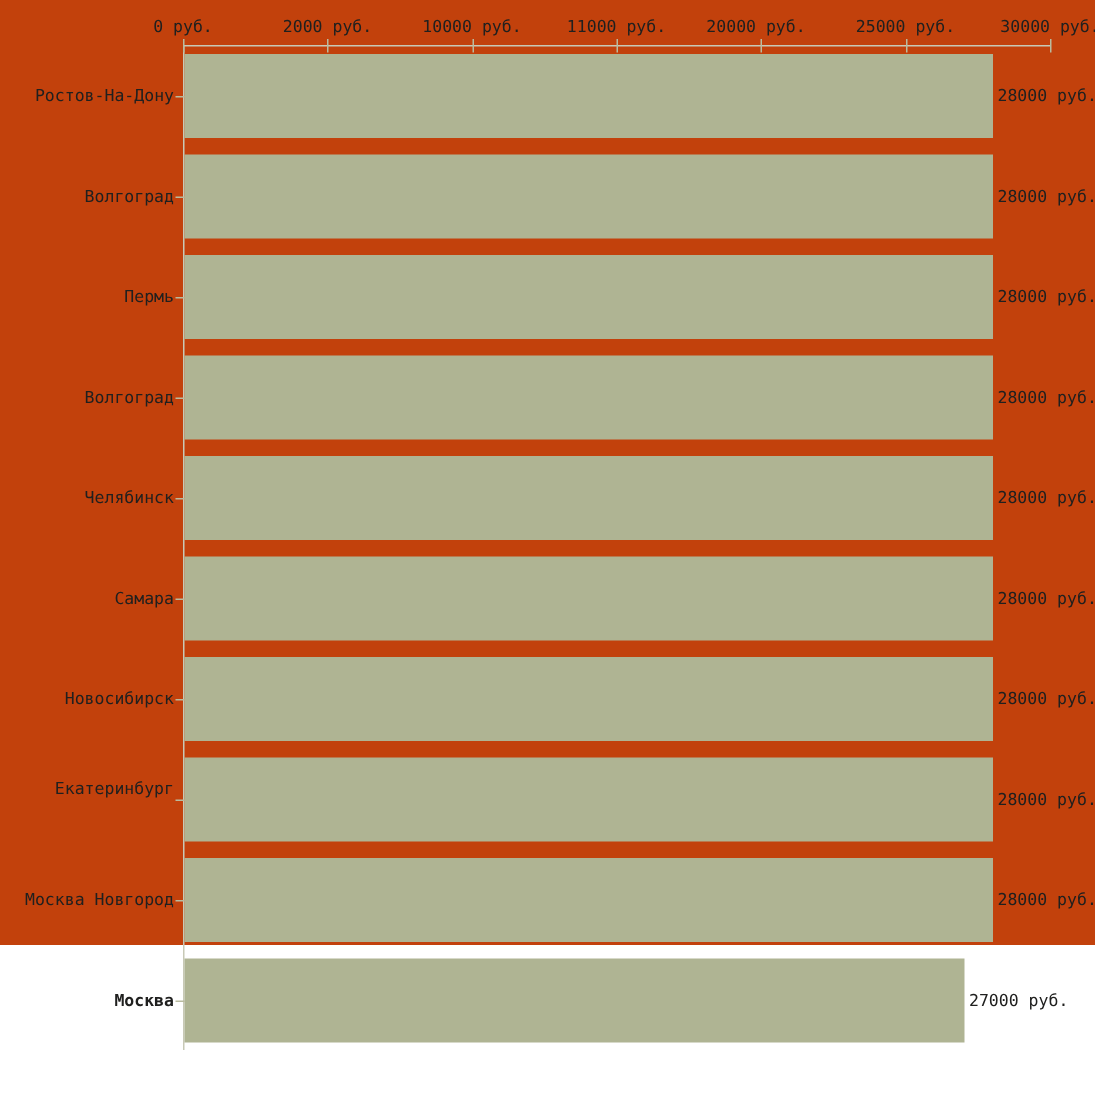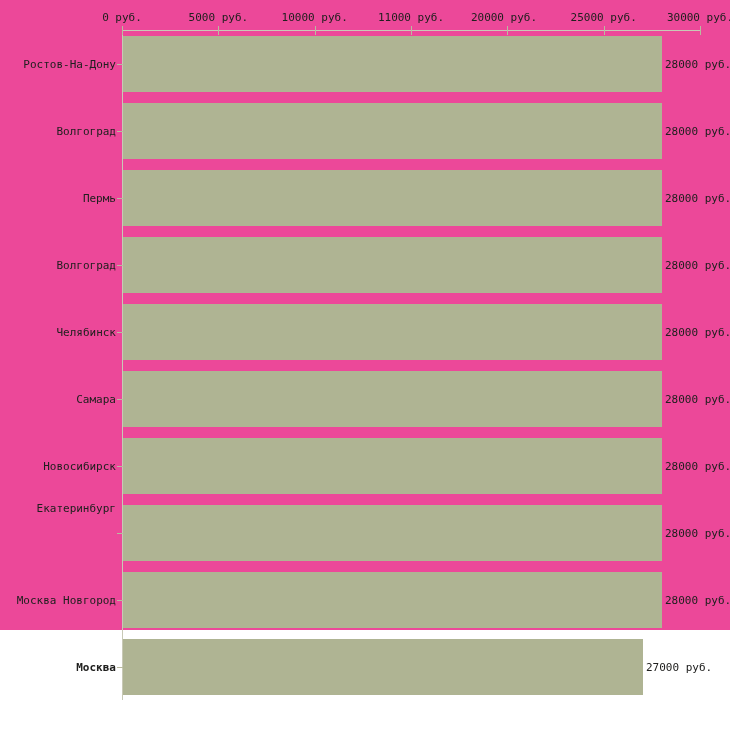--- a/index.html
+++ b/index.html
@@ -12,21 +12,21 @@
     height: 730px;
     overflow: hidden;
     font-family: "DejaVu Sans Mono", "Liberation Mono", monospace;
     -webkit-font-smoothing: antialiased;
   }
 
   #chart-root {
     position: relative;
     width: 730px;
     height: 630px;
-    background: #ec4899;
+    background: #c2410c;
   }
 
   
   .x-axis-line {
     position: absolute;
     left: 122px;
     top: 30px;
     width: 578px;
     height: 1px;
     background: #c8c9b6;
@@ -93,21 +93,21 @@
 
 <div id="chart-root">
 
   <div class="x-axis-line"></div>
   <div class="y-axis-line"></div>
 
   <div id="x-ticks">
       <div class="x-tick" style="left: 122px;"></div>
       <div class="x-tick-label" style="left: 122px;">0 руб.</div>
       <div class="x-tick" style="left: 218.333px;"></div>
-      <div class="x-tick-label" style="left: 218.333px;">5000 руб.</div>
+      <div class="x-tick-label" style="left: 218.333px;">2000 руб.</div>
       <div class="x-tick" style="left: 314.667px;"></div>
       <div class="x-tick-label" style="left: 314.667px;">10000 руб.</div>
       <div class="x-tick" style="left: 411px;"></div>
       <div class="x-tick-label" style="left: 411px;">11000 руб.</div>
       <div class="x-tick" style="left: 507.333px;"></div>
       <div class="x-tick-label" style="left: 504px;">20000 руб.</div>
       <div class="x-tick" style="left: 603.667px;"></div>
       <div class="x-tick-label" style="left: 603.667px;">25000 руб.</div>
       <div class="x-tick" style="left: 700px;"></div>
       <div class="x-tick-label" style="left: 700px;">30000 руб.</div>
@@ -121,21 +121,21 @@
       <div class="y-tick-label" style="top: 197.5px;">Пермь</div>
       <div class="y-tick" style="top: 265px;"></div>
       <div class="y-tick-label" style="top: 264.5px;">Волгоград</div>
       <div class="y-tick" style="top: 332px;"></div>
       <div class="y-tick-label" style="top: 331.5px;">Челябинск</div>
       <div class="y-tick" style="top: 399px;"></div>
       <div class="y-tick-label" style="top: 398.5px;">Самара</div>
       <div class="y-tick" style="top: 466px;"></div>
       <div class="y-tick-label" style="top: 465.5px;">Новосибирск</div>
       <div class="y-tick" style="top: 533px;"></div>
-      <div class="y-tick-label" style="top: 508px;">Екатеринбург</div>
+      <div class="y-tick-label" style="top: 526px;">Екатеринбург</div>
       <div class="y-tick" style="top: 600px;"></div>
       <div class="y-tick-label" style="top: 599.5px;">Москва Новгород</div>
       <div class="y-tick" style="top: 667px;"></div>
       <div class="y-tick-label" style="top: 666.5px; font-weight: bold;">Москва</div>
     </div>
   <div id="bars">
       <div class="bar" style="top: 36px; height: 56px; width: 539px; background: rgb(175, 180, 147);"></div>
       <div class="bar-value-label" style="left: 665px; top: 63.5px;">28000 руб.</div>
       <div class="bar" style="top: 103px; height: 56px; width: 539px; background: rgb(175, 180, 147);"></div>
       <div class="bar-value-label" style="left: 665px; top: 130.5px;">28000 руб.</div>

